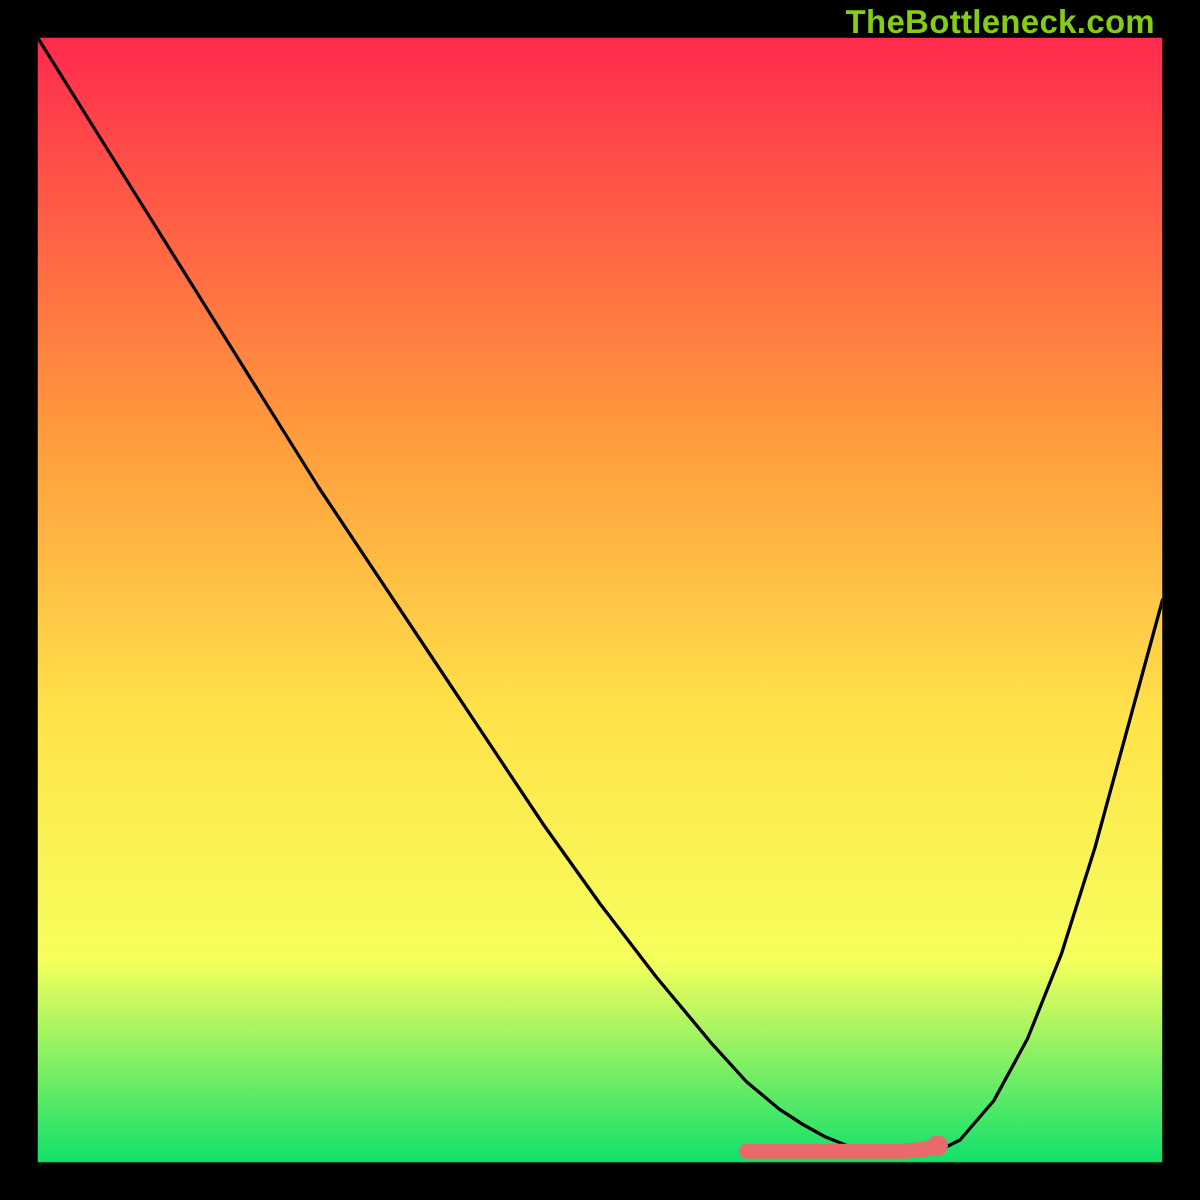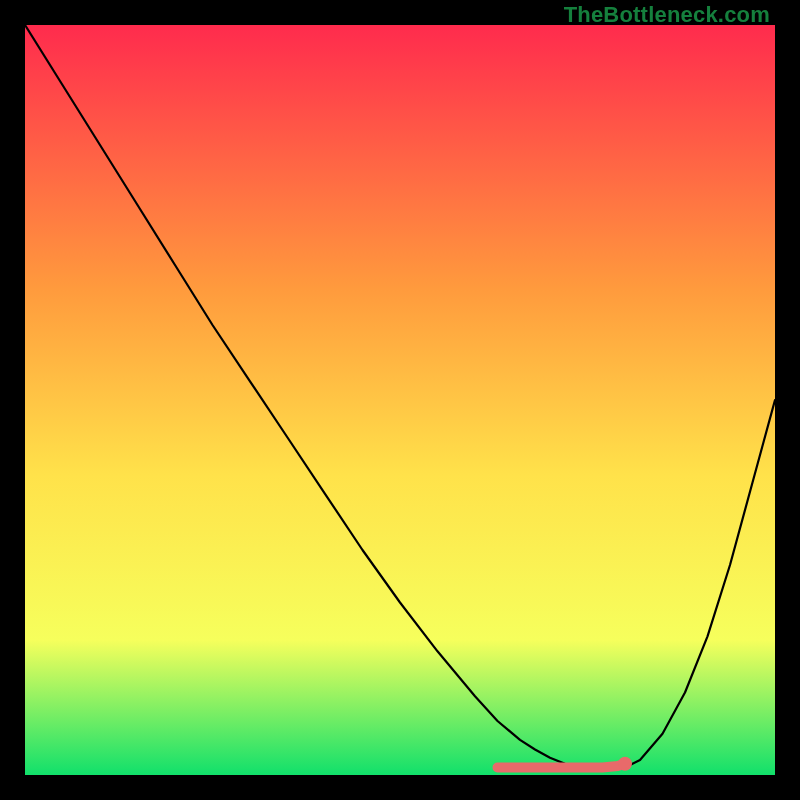--- a/index.html
+++ b/index.html
@@ -23,21 +23,21 @@
     position: absolute;
     left: 0;
     top: 0;
     width: 750px;
     height: 750px;
   }
   .watermark {
     position: absolute;
     top: 2px;
     right: 30px;
-    color: #15803d;
+    color: #84cc16;
     font-size: 22px;
     font-weight: 600;
     letter-spacing: 0.2px;
   }
 </style>
 </head>
 <body>
 
 <div class="watermark">TheBottleneck.com</div>
 

